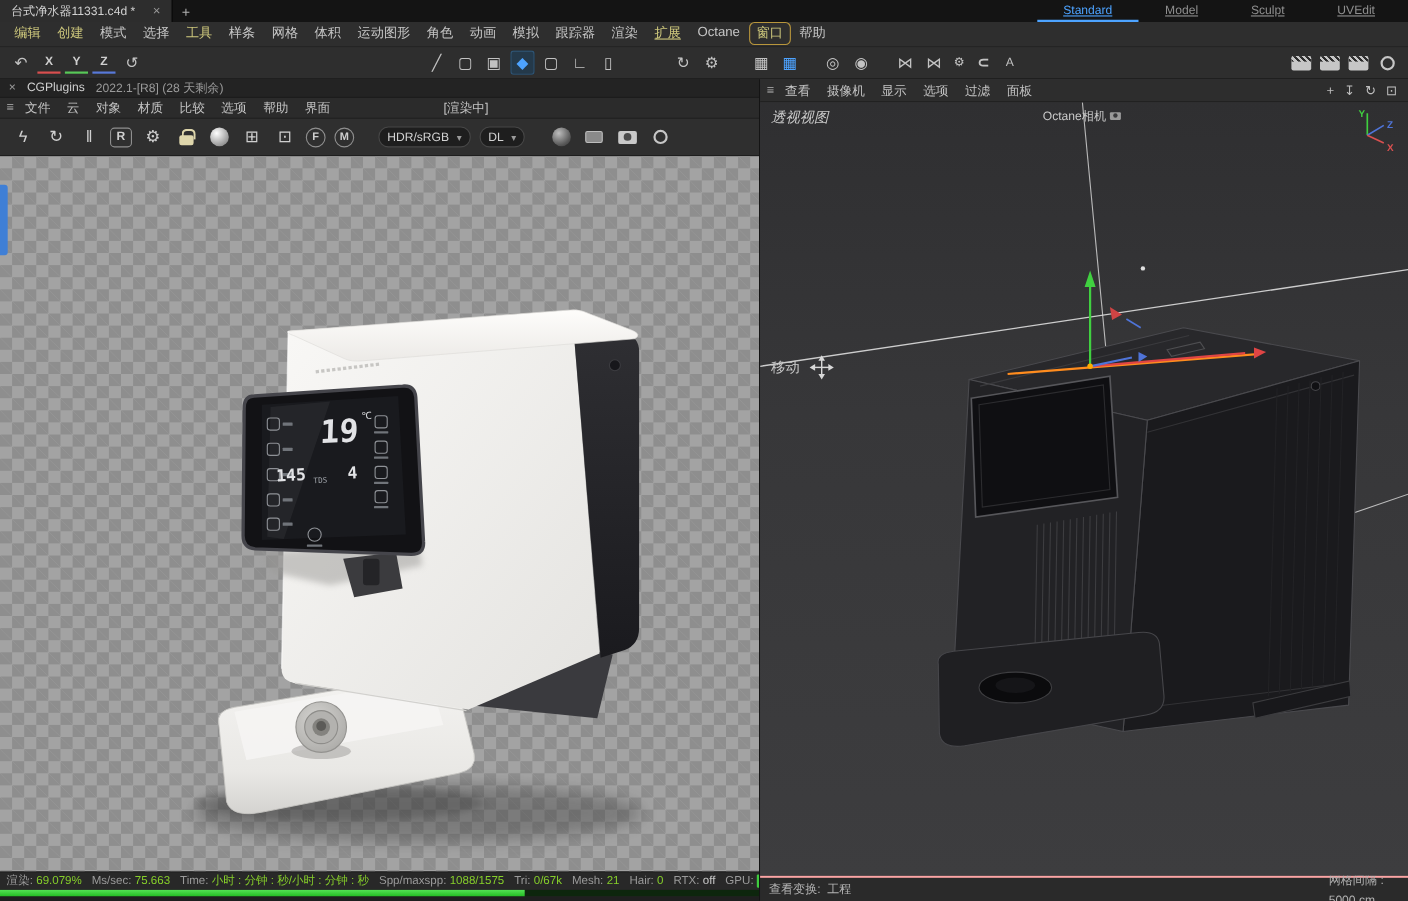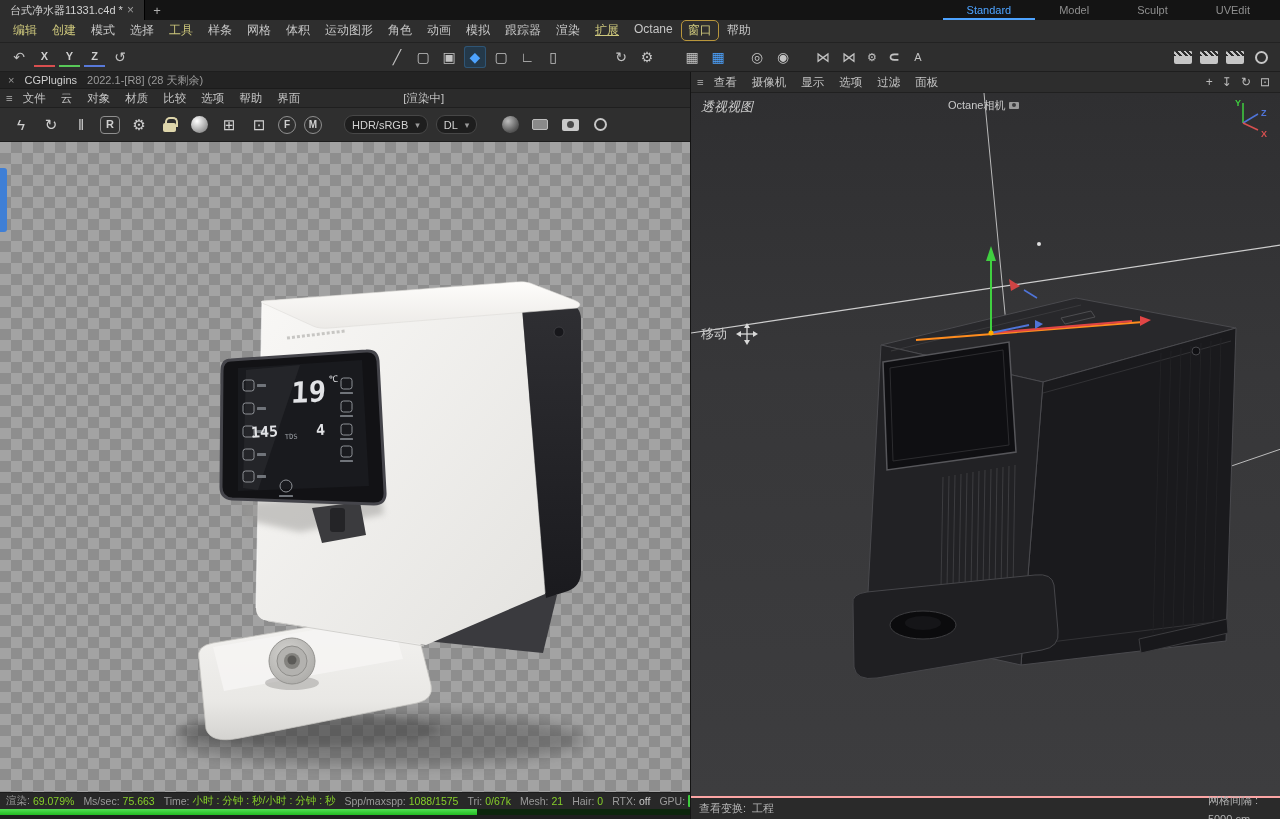--- a/index.html
+++ b/index.html
@@ -2,25 +2,25 @@
 <html><head>
 <meta charset="utf-8">
 <style>
   html,body{margin:0;padding:0;background:#000;}
   *{box-sizing:border-box;}
   .app{width:1280px;height:819px;position:relative;font-family:"Liberation Sans",sans-serif;
        background:#2e2e2e;overflow:hidden;color:#c8c8c8;font-size:12px;user-select:none;}
 
   
   .tabbar{height:20px;background:#141414;display:flex;align-items:stretch;font-size:11px;}
-  .doc-tab{background:#2d2d2d;display:flex;align-items:center;gap:4px;padding:0 10px;color:#d2d2d2;border-right:1px solid #000;}
+  .doc-tab{background:#2d2d2d;display:flex;align-items:center;gap:16px;padding:0 10px;color:#d2d2d2;border-right:1px solid #000;}
   .tab-close{color:#9a9a9a;font-size:12px;line-height:1;}
   .new-tab{width:24px;display:flex;align-items:center;justify-content:center;color:#b0b0b0;font-size:13px;}
   .layout-tabs{margin-left:auto;display:flex;margin-right:6px;}
-  .layout-tab{padding:0 24px;display:flex;align-items:center;color:#8f8f8f;}
+  .layout-tab{padding:0 24px;display:flex;align-items:center;color:#8f8f8f;text-decoration:underline;}
   .layout-tab.active{color:#4da3ff;box-shadow:inset 0 -2px 0 #4da3ff;}
 
   
   .menubar{height:23px;background:#2e2e2e;border-bottom:1px solid #222;display:flex;align-items:flex-start;padding:0 6px;gap:1px;}
   .menu-item{padding:2px 7px;color:#c6c6c6;white-space:nowrap;}
   .menu-item.accent{color:#cdc77c;}
   .menu-item.underlined{text-decoration:underline;}
   .menu-item.boxed{border:1px solid #b8963c;border-radius:5px;padding:1px 6px;color:#cdc77c;}
 
   

